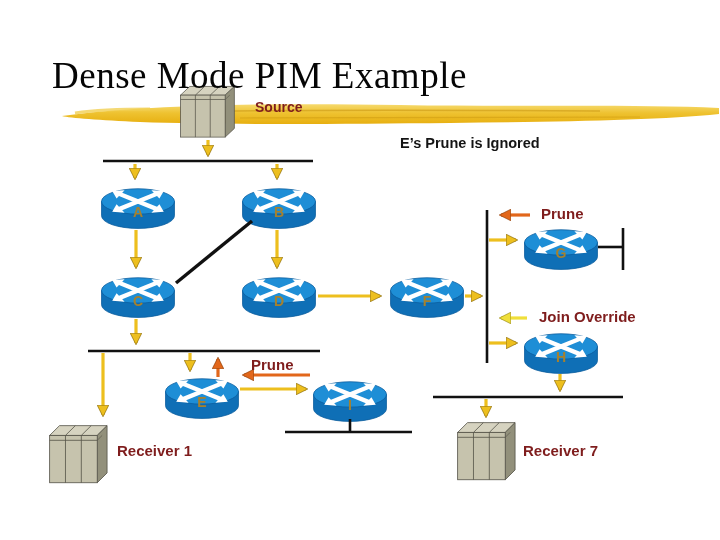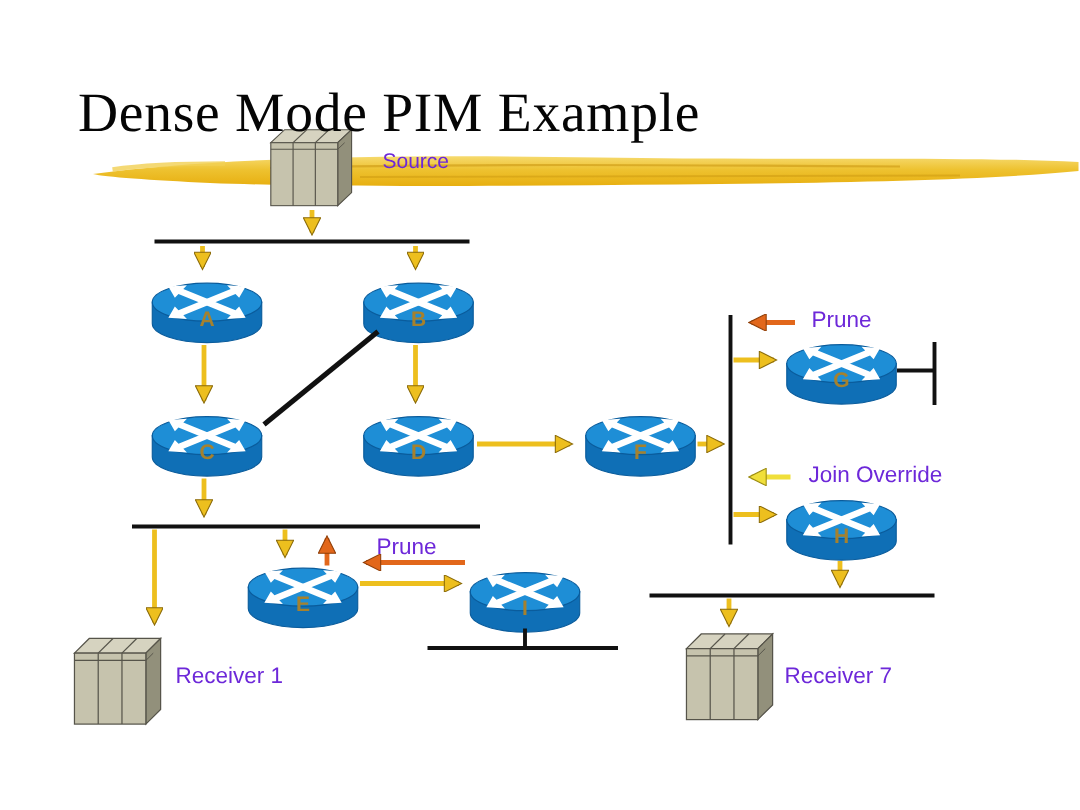--- a/index.html
+++ b/index.html
@@ -13,21 +13,21 @@
     font-size:37px;font-weight:400;color:#050505;letter-spacing:.5px;white-space:nowrap;
   }
   svg.layer{position:absolute;left:0;top:0;}
   .node{position:absolute;}
   .node svg{position:absolute;left:0;top:0;width:100%;height:100%;}
   .rlabel{
     position:absolute;left:0;right:0;top:21px;text-align:center;
     font-weight:bold;font-size:14px;color:#a5812e;line-height:14px;
   }
   .lbl{
-    position:absolute;font-weight:normal;font-size:15px;color:#6d28d9;white-space:nowrap;line-height:16px;
+    position:absolute;font-weight:bold;font-size:15px;color:#7f1d1d;white-space:nowrap;line-height:16px;
   }
   .notes{
     position:absolute;left:400px;top:134px;font-weight:bold;font-size:14.5px;
     color:#141414;line-height:19px;white-space:nowrap;
   }
 </style>
 </head>
 <body>
 
 <div class="slide">
@@ -197,20 +197,21 @@
     <g stroke="#f0df3a" stroke-width="3.2" fill="none">
       <line x1="527" y1="318" x2="501" y2="318" marker-end="url(#mPale)"></line>
     </g>
   </svg>
 
   <h1 class="title">Dense Mode PIM Example</h1>
 
   <span class="lbl" style="left:255px;top:99px;font-size:14px">Source</span>
 
   <div class="notes">
+    <div>E’s Prune is Ignored</div>
   </div>
 
   <span class="lbl" style="left:541px;top:206px">Prune</span>
   <span class="lbl" style="left:539px;top:309px">Join Override</span>
   <span class="lbl" style="left:251px;top:357px">Prune</span>
   <span class="lbl" style="left:117px;top:443px">Receiver 1</span>
   <span class="lbl" style="left:523px;top:443px">Receiver 7</span>
 
 </div>
 

